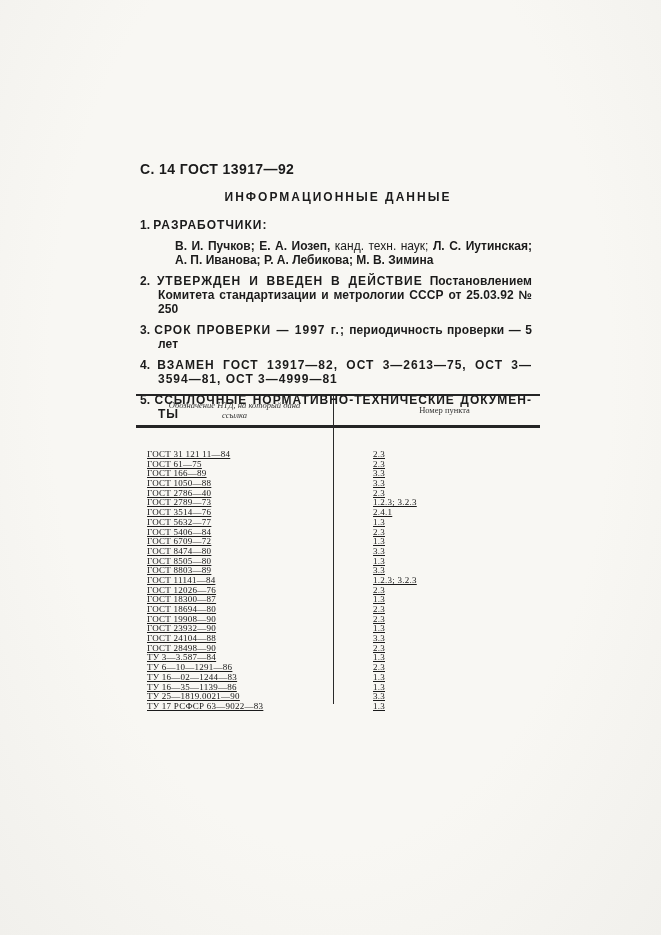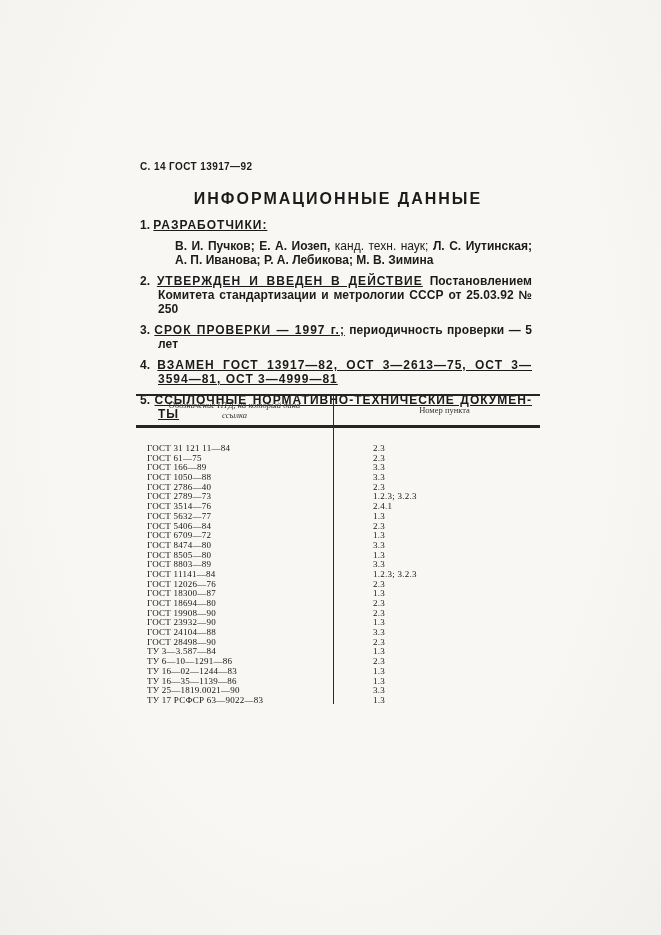--- a/index.html
+++ b/index.html
@@ -12,41 +12,41 @@
     overflow:hidden;
   }
   .page{
     position:absolute;inset:0;
     background:
       radial-gradient(ellipse at 50% 40%, #f8f7f3 60%, #f1f0ec 100%);
   }
   
   .doc-header{
     position:absolute;left:140px;top:161px;
-    font-size:10px;font-weight:700;letter-spacing:.4px;
+    font-size:14px;font-weight:700;letter-spacing:.4px;
     white-space:nowrap;
   }
   
   .doc-title{
     position:absolute;left:136px;top:190px;width:404px;
-    text-align:center;font-size:16px;font-weight:700;letter-spacing:2px;
+    text-align:center;font-size:12px;font-weight:700;letter-spacing:2px;
     white-space:nowrap;
   }
   
   .items{
     position:absolute;left:140px;top:218px;width:392px;
   }
   .item{
     font-size:12px;line-height:14px;font-weight:700;
     padding-left:18px;text-indent:-18px;
     text-align:justify;
     margin:0 0 7px 0;
   }
   .item .num{letter-spacing:0;}
-  .item .lead{letter-spacing:1px;text-decoration:underline;}
+  .item .lead{letter-spacing:1px;}
   .item .rest{letter-spacing:.1px;}
   .devs{
     margin:4px 0 7px 35px;
     font-size:12px;line-height:14px;text-align:justify;
   }
   .devs .d-bold{font-weight:700;margin-top:34px;}
   .devs .d-reg{font-weight:400;}
   
   .ref-table{
     position:absolute;left:136px;top:394px;width:404px;
@@ -55,21 +55,21 @@
   .t-head{
     display:flex;align-items:center;
     height:29px;
     font-family:"Liberation Serif",serif;
     font-size:8.5px;line-height:9.5px;color:#333;
   }
   .t-h1{width:197px;text-align:center;}
   .t-h1 .inner{max-width:152px;margin:0 auto;font-style:italic;}
   .t-h2{flex:1;text-align:center;padding-left:16px;}
   .t-sep{border-top:3px solid #242424;}
-  .t-rows{padding-top:16px;}
+  .t-rows{padding-top:22px;text-decoration:underline;}
   .t-row{
     display:flex;height:9.7px;
     font-family:"Liberation Serif",serif;
     font-size:9px;line-height:9.7px;
     letter-spacing:.25px;color:#141414;
   }
   .t-c1{width:197px;box-sizing:border-box;padding-left:11px;white-space:nowrap;}
   .t-c2{padding-left:40px;white-space:nowrap;}
   .t-vline{
     position:absolute;left:197px;top:0;width:1px;height:308px;

